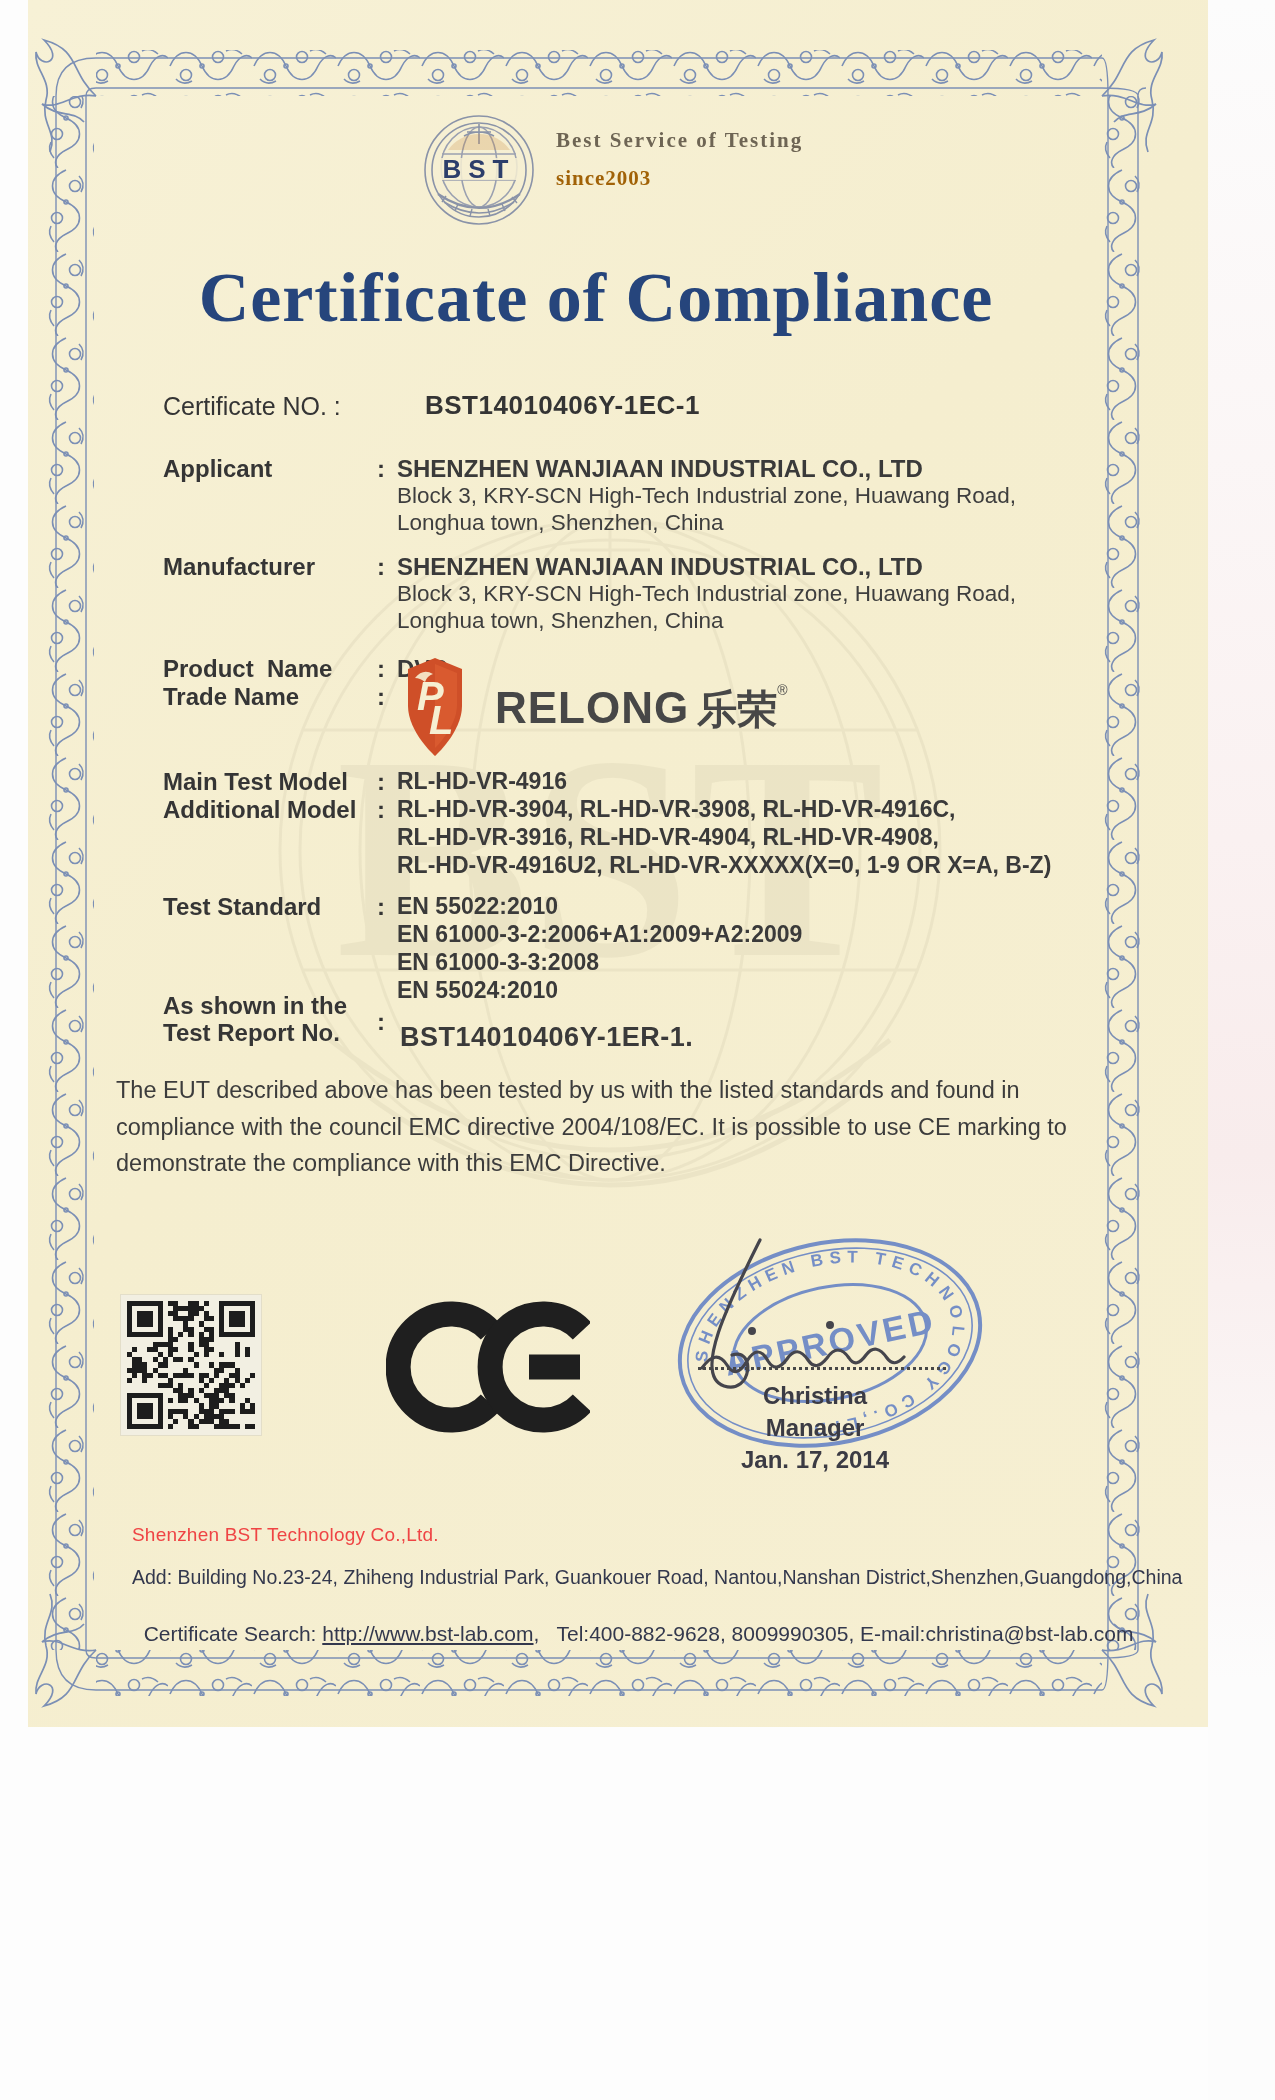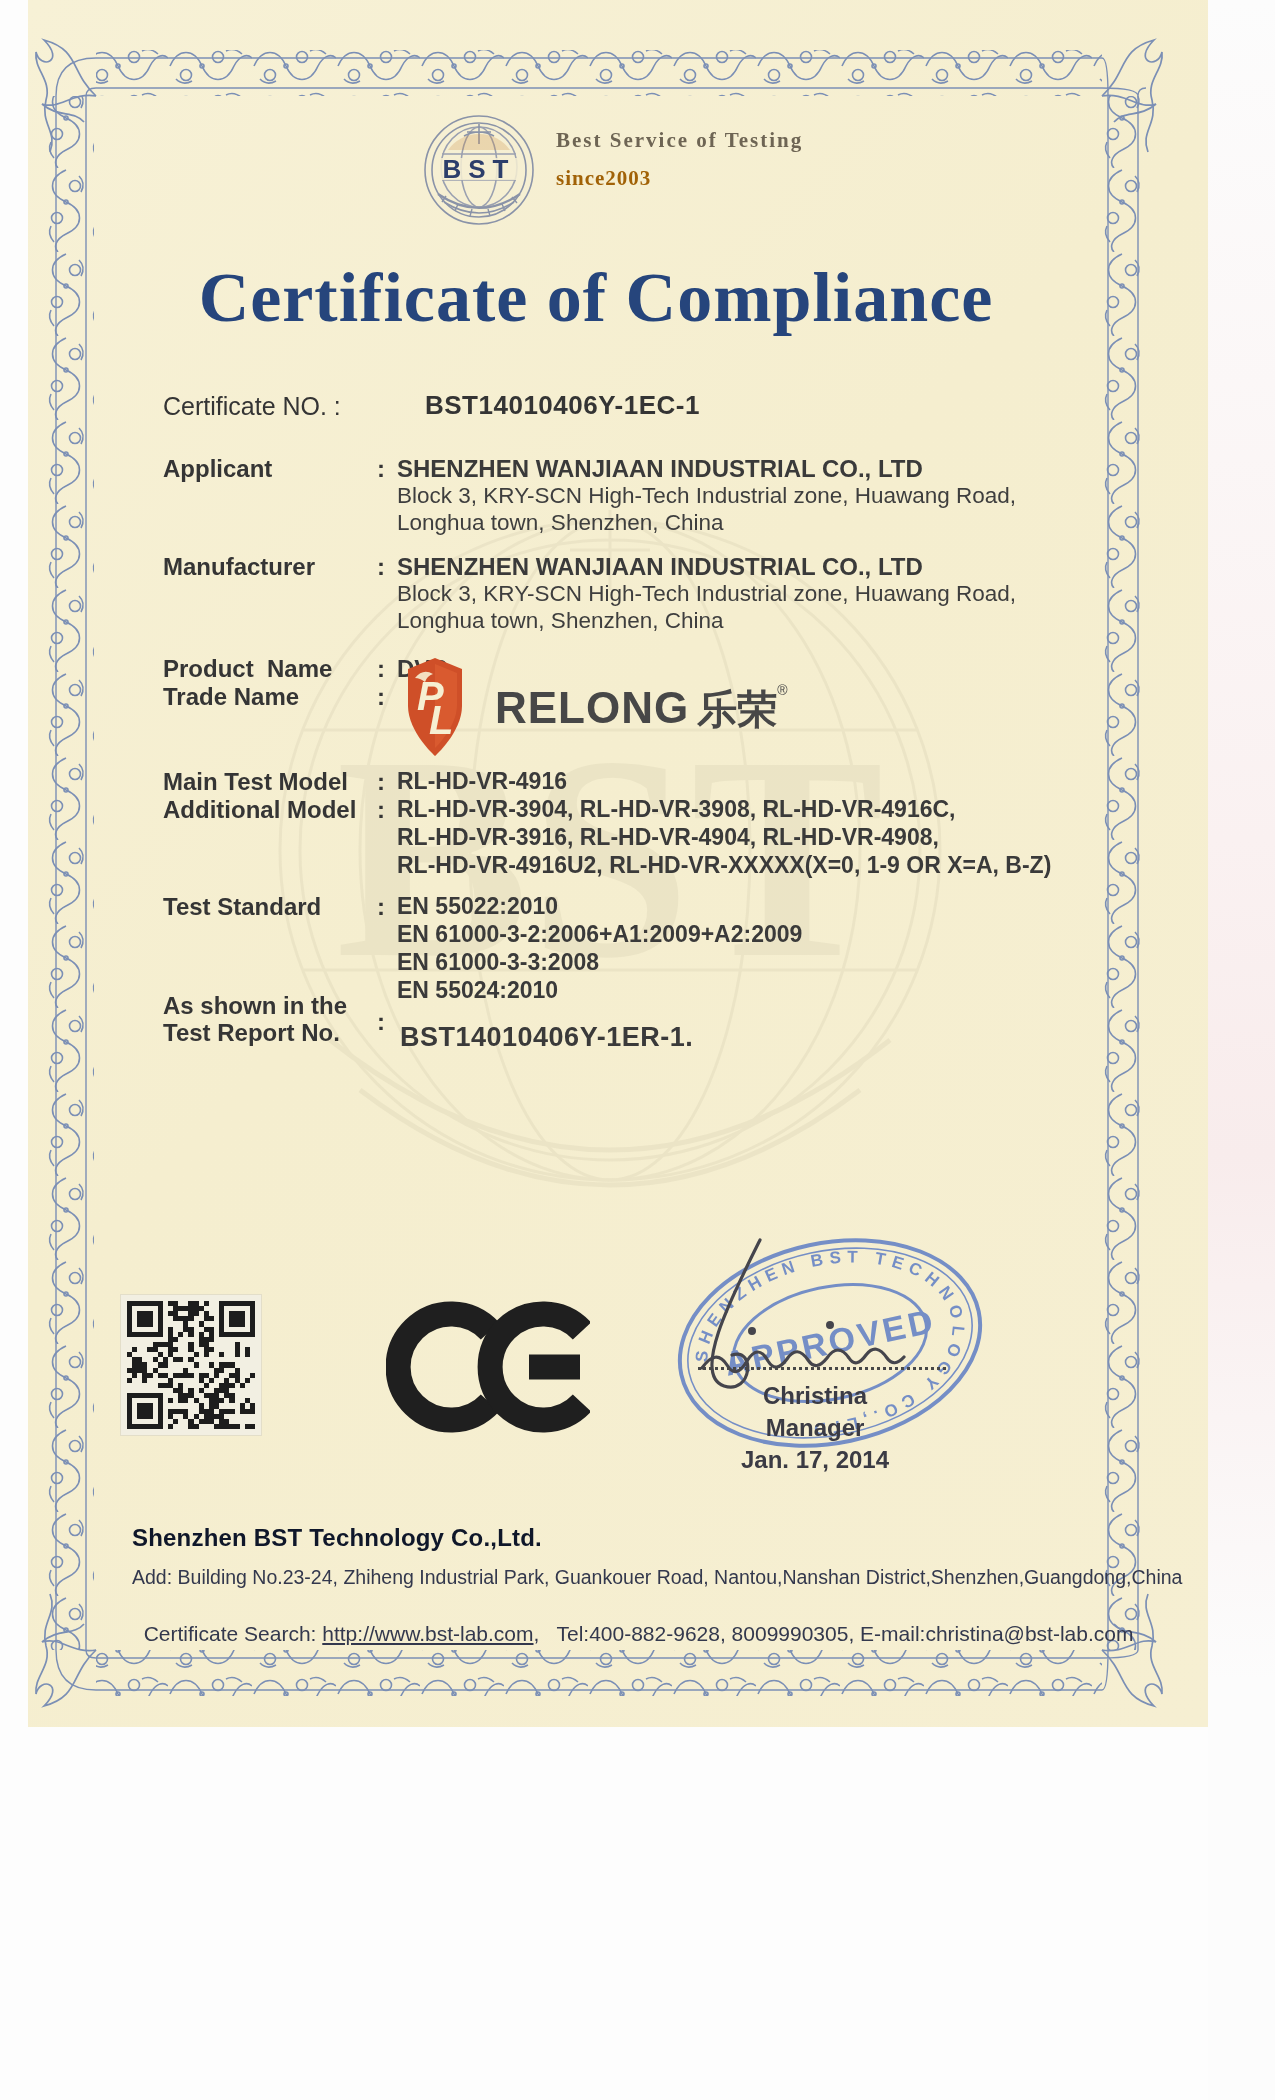--- a/index.html
+++ b/index.html
@@ -34,21 +34,21 @@
   .colon{font-weight:bold;font-size:24px;color:#353535;left:377px;}
   .val-b{font-weight:bold;font-size:24px;color:#3a3a3a;left:397px;white-space:pre;}
   .val-r{font-weight:normal;font-size:22.5px;color:#3e3e3e;left:397px;white-space:pre;}
   .model{font-weight:bold;font-size:23px;color:#3a3a3a;left:397px;white-space:pre;}
   .body-text{
     left:116px;top:1072px;width:988px;
     font-size:23.5px;line-height:36.5px;color:#3c3c3c;
   }
   .sig-line{left:698px;top:1345px;width:248px;height:22px;border-bottom:3px dotted #474747;}
   .sig-name{left:690px;width:250px;text-align:center;font-weight:bold;font-size:24px;color:#3b3b44;}
-  .footer-company{left:132px;top:1524px;font-weight:bold;font-size:24px;color:#0f172a;letter-spacing:.2px;}
+  .footer-company{left:132px;top:1524px;font-weight:normal;font-size:19px;color:#ef4444;letter-spacing:.2px;}
   .footer-address{left:132px;top:1566px;font-size:19.5px;color:#33384d;}
   .footer-search{left:132px;top:1598px;font-size:21px;color:#33384d;white-space:pre;}
   .footer-search a, .url{color:#33384d;text-decoration:underline;}
   .brand-name{font-weight:bold;font-size:44px;color:#474747;letter-spacing:1px;margin-left:20px;}
   .brand-cn{font-weight:bold;font-size:40px;color:#474747;margin-left:8px;}
   .brand-reg{font-size:14px;color:#474747;vertical-align:28px;}
   svg{display:block;}
 </style>
 </head>
 <body>
@@ -200,20 +200,21 @@
 <div class="abs model" style="top:921px;">EN 61000-3-2:2006+A1:2009+A2:2009</div>
 <div class="abs model" style="top:949px;">EN 61000-3-3:2008</div>
 <div class="abs model" style="top:977px;">EN 55024:2010</div>
 
 <div class="abs lbl" style="left:163px;top:992px;">As shown in the</div>
 <div class="abs lbl" style="left:163px;top:1019px;">Test Report No.</div>
 <div class="abs colon" style="top:1008px;">:</div>
 <div class="abs" style="left:400px;top:1022px;font-weight:bold;font-size:27px;color:#3a3a3a;letter-spacing:.5px;">BST14010406Y-1ER-1.</div>
 
 <div class="abs body-text">
+  <div>The EUT described above has been tested by us with the listed standards and found in compliance with the council EMC directive 2004/108/EC. It is possible to use CE marking to demonstrate the compliance with this EMC Directive.</div>
 </div>
 
 <div class="abs" style="left:121px;top:1295px;width:140px;height:140px;background:#f2efe2;box-shadow:0 0 0 1px #e3dec9;">
   <svg id="qr-svg" style="margin:6px;" width="128" height="128" viewBox="0 0 25 25" shape-rendering="crispEdges">
       <rect x="0" y="0" width="25" height="25" fill="#f2efe2"></rect>
       <rect x="0" y="0" width="7" height="7" fill="#1d1d1d"></rect>
       <rect x="1" y="1" width="5" height="5" fill="#f2efe2"></rect>
       <rect x="2" y="2" width="3" height="3" fill="#1d1d1d"></rect>
       <rect x="18" y="0" width="7" height="7" fill="#1d1d1d"></rect>
       <rect x="19" y="1" width="5" height="5" fill="#f2efe2"></rect>

